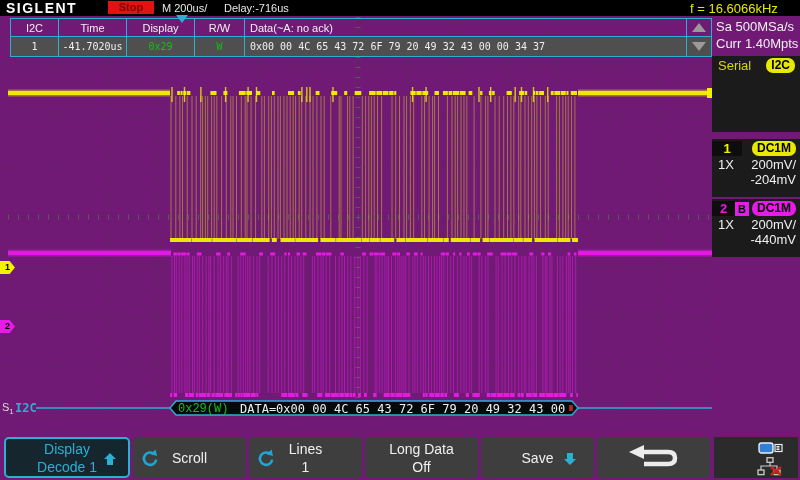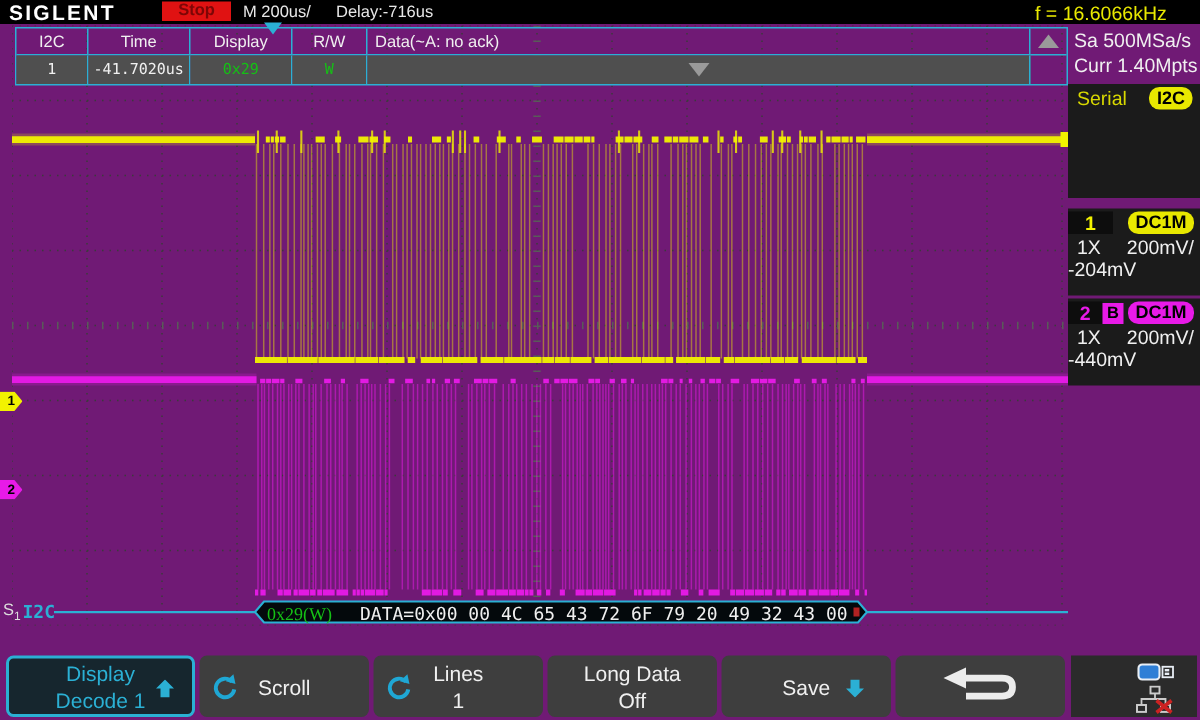--- a/index.html
+++ b/index.html
@@ -42,41 +42,41 @@
           border-bottom:9px solid #9a9a9a;}
   .tri-down{width:0;height:0;border-left:7px solid transparent;border-right:7px solid transparent;
             border-top:9px solid #9a9a9a;}
 
   
   .bus-src{position:absolute;left:2px;top:401px;z-index:5;font-size:11px;color:#ddd;}
   .bus-src sub{font-size:8px;}
   .bus-name{position:absolute;left:15px;top:401px;z-index:5;font-size:12px;font-weight:bold;color:#2bb0d4;
             font-family:"DejaVu Sans Mono",monospace;}
   .bus-addr{position:absolute;left:178px;top:402px;z-index:5;font-size:12px;color:#15c015;
-            font-family:Liberation Serif, serif;text-align:center;}
+            font-family:Liberation Mono, monospace;text-align:center;}
   .bus-data{position:absolute;left:240px;top:402px;z-index:5;font-size:12px;color:#f0f0f0;
             font-family:"DejaVu Sans Mono",monospace;}
 
   
   .sb-acq{position:absolute;left:716px;top:18px;z-index:5;font-size:13px;color:#f0f0f0;line-height:17px;}
   .panel{position:absolute;left:712px;width:88px;background:#1b1b1b;z-index:5;}
   .p-serial{top:56px;height:76px;}
   .serial-row{display:flex;align-items:flex-end;justify-content:space-between;padding:2px 5px 0 6px;}
   .serial-lbl{color:#d8d800;font-size:13px;}
   .pill{background:#e8e800;color:#000;font-size:12px;font-weight:bold;border-radius:7px;padding:0 5px;line-height:15px;}
   .pill.mag{background:#e81ae8;}
   .p-ch{font-size:13px;color:#f0f0f0;}
   .p-ch1{top:139px;height:58px;}
   .p-ch2{top:199px;height:58px;}
   .ch-row1{display:flex;align-items:center;padding:2px 4px 0 0;}
   .ch-chip{width:30px;text-align:center;background:#0d0d0d;font-size:13px;font-weight:bold;margin-right:auto;}
   .c1{color:#f2f200;}.c2{color:#e81ae8;}
   .bw-chip{background:#e81ae8;color:#000;font-size:11px;font-weight:bold;padding:0 3px;margin-right:3px;line-height:14px;}
   .ch-row2{display:flex;justify-content:space-between;padding:1px 4px 0 6px;}
-  .ch-row3{padding:0 17px 0 0;}
+  .ch-row3{text-align:right;padding:0 4px 0 0;}
 
   
   .list-label{position:absolute;left:9px;top:437px;z-index:5;font-size:21px;color:#f0f0f0;}
   .menubar{position:absolute;left:4px;top:437px;z-index:5;display:flex;gap:3px;}
   .mbtn{position:relative;height:41px;background:#3e3e3e;border-radius:5px;display:flex;flex-direction:column;
         align-items:center;justify-content:center;font-size:14px;color:#f0f0f0;line-height:18px;box-sizing:border-box;}
   .w1{width:126px;}.wn{width:113px;}
   .mbtn.active{background:#16262e;border:2px solid #2bb0d4;color:#2bb0d4;}
   .icon-rotate{position:absolute;left:7px;top:12px;}
   .icon-arrow{position:absolute;right:12px;top:14px;}
@@ -128,20 +128,21 @@
     <div class="dcell hdr">Display</div>
     <div class="dcell hdr">R/W</div>
     <div class="dcell hdr left">Data(~A: no ack)</div>
     <div class="dcell hdr">
         <span class="tri-up"></span>
       </div>
     <div class="dcell val last-row">1</div>
     <div class="dcell val last-row">-41.7020us</div>
     <div class="dcell val last-row green">0x29</div>
     <div class="dcell val last-row green">W</div>
+    <div class="dcell val last-row left">0x00 00 4C 65 43 72 6F 79 20 49 32 43 00 00 34 37</div>
     <div class="dcell val last-row">
         <span class="tri-down"></span>
       </div>
   </div>
 
   <span class="bus-src"><span>S</span><sub>1</sub></span>
   <span class="bus-name">I2C</span>
   <span class="bus-addr">0x29(W)</span>
   <span class="bus-data">DATA=0x00 00 4C 65 43 72 6F 79 20 49 32 43 00</span>
 

